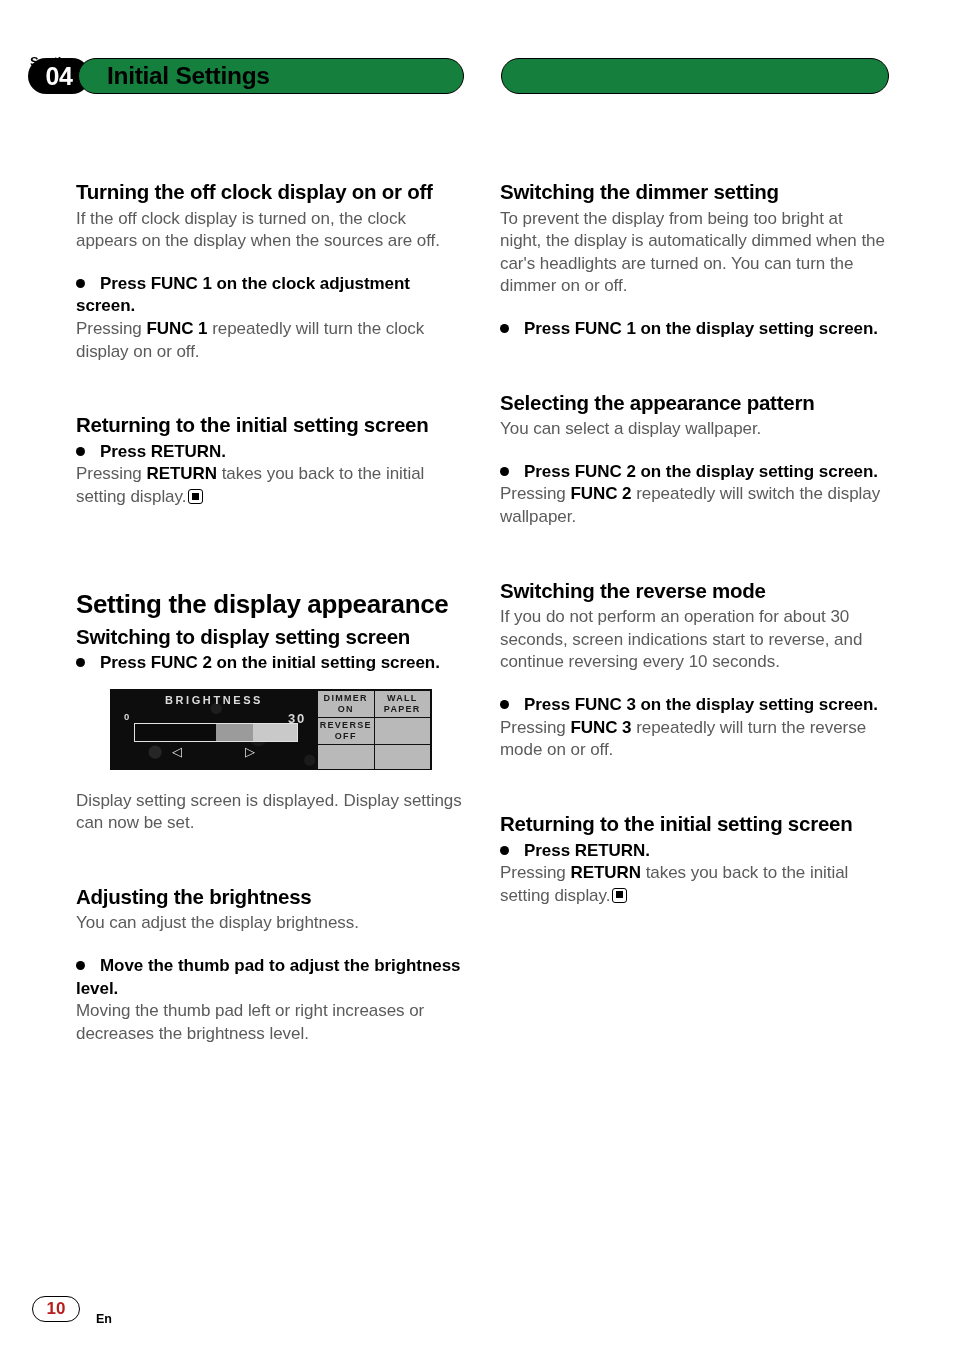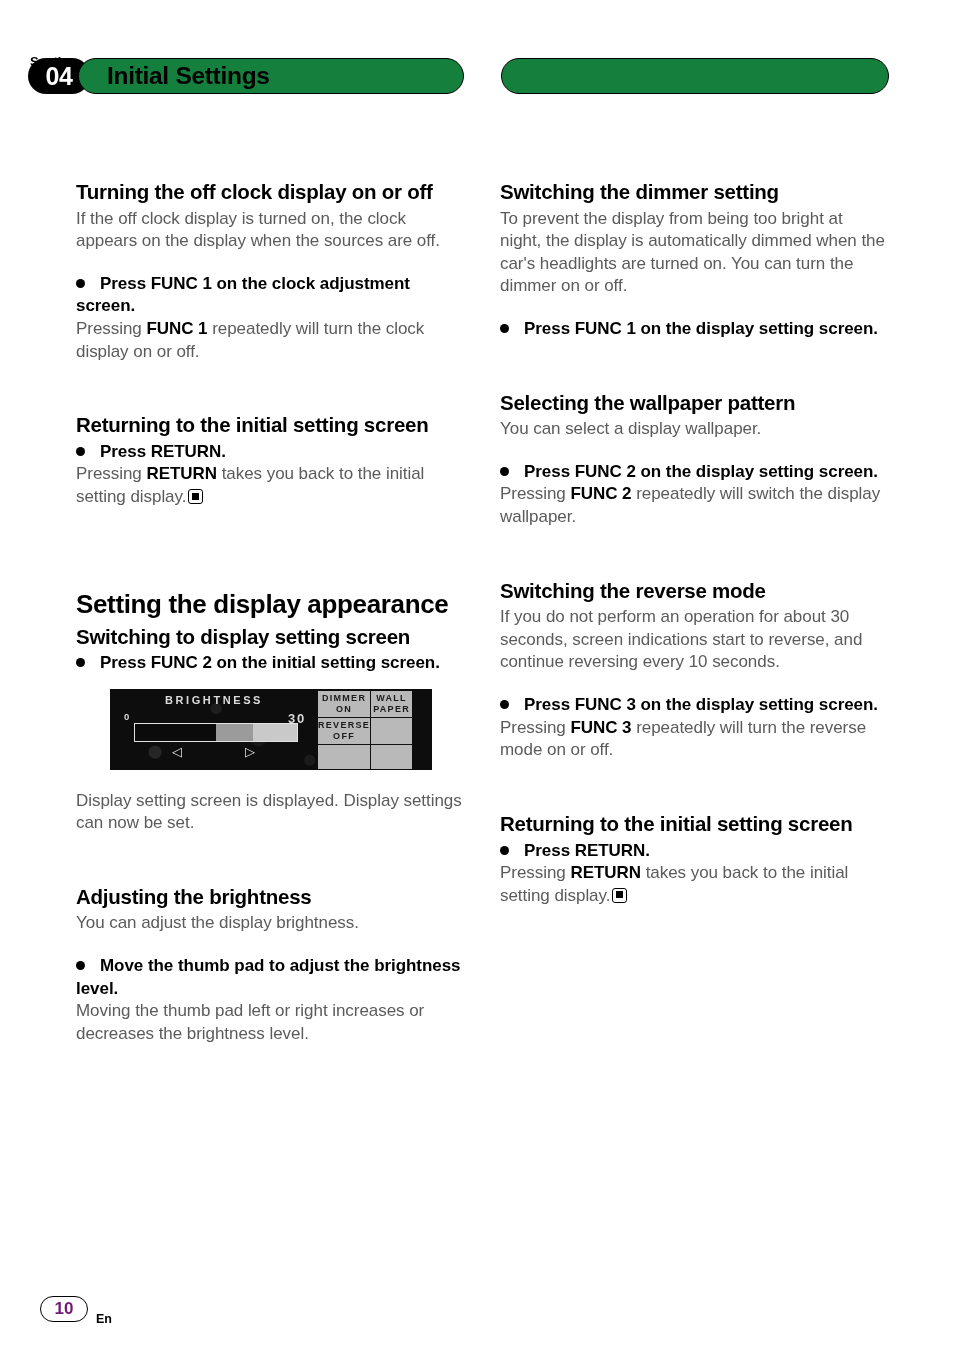--- a/index.html
+++ b/index.html
@@ -137,45 +137,45 @@
   }
   .lcd-arrow {
     position:absolute; top:56px;
     color:#e6e6e6; font-size:13px; line-height:1;
   }
   .lcd-arrow.l { left:62px; }
   .lcd-arrow.r { left:135px; }
 
   .lcd-right {
     position:absolute; left:208px; top:2px;
-    width:94px; height:76px;
+    width:112px; height:76px;
     display:grid;
     grid-template-columns: 1fr 1fr;
     grid-template-rows: 26px 26px 24px;
     gap:1px;
     background:#111;
   }
   .lcd-cell {
     background:#b9b9b9;
     color:#1a1a1a;
     font-size:9px; font-weight:bold; letter-spacing:1.3px;
     display:flex; flex-direction:column;
     align-items:center; justify-content:center;
     line-height:1.12; text-align:center;
   }
   .lcd-cell.empty { color:transparent; }
 
   
   .footer { position:absolute; left:0; bottom:0; width:954px; height:70px; }
   .page-pill {
-    position:absolute; left:40px; top:14px;
+    position:absolute; left:32px; top:14px;
     width:48px; height:26px;
     border:1.8px solid #000; border-radius:13px;
     display:flex; align-items:center; justify-content:center;
-    font-size:17px; font-weight:bold; color:#701a75;
+    font-size:17px; font-weight:bold; color:#b91c1c;
   }
   .lang {
     position:absolute; left:96px; top:30px;
     font-size:12.5px; font-weight:bold; color:#000;
   }
 </style>
 </head>
 <body>
 
 <div class="header">
@@ -278,21 +278,21 @@
     <h2 class="sub">Switching the dimmer setting</h2>
     <p class="body">To prevent the display from being too bright at night, the display is automatically dimmed when the car's headlights are turned on. You can turn the dimmer on or off.</p>
     <div class="gap-md"></div>
     <p class="bullet-head"><span class="dot"></span><span>Press FUNC 1 on the display setting screen.</span></p>
   </section>
 
   <div class="gap-lg"></div>
   <div class="gap-md"></div>
 
   <section>
-    <h2 class="sub">Selecting the wallpaper pattern</h2>
+    <h2 class="sub">Selecting the appearance pattern</h2>
     <p class="body">You can select a display wallpaper.</p>
     <div class="gap-md"></div>
     <p class="bullet-head"><span class="dot"></span><span>Press FUNC 2 on the display setting screen.</span></p>
     <p class="body"><span>Pressing </span><b>FUNC 2</b><span> repeatedly will switch the display wallpaper.</span></p>
   </section>
 
   <div class="gap-lg"></div>
   <div class="gap-md"></div>
 
   <section>

